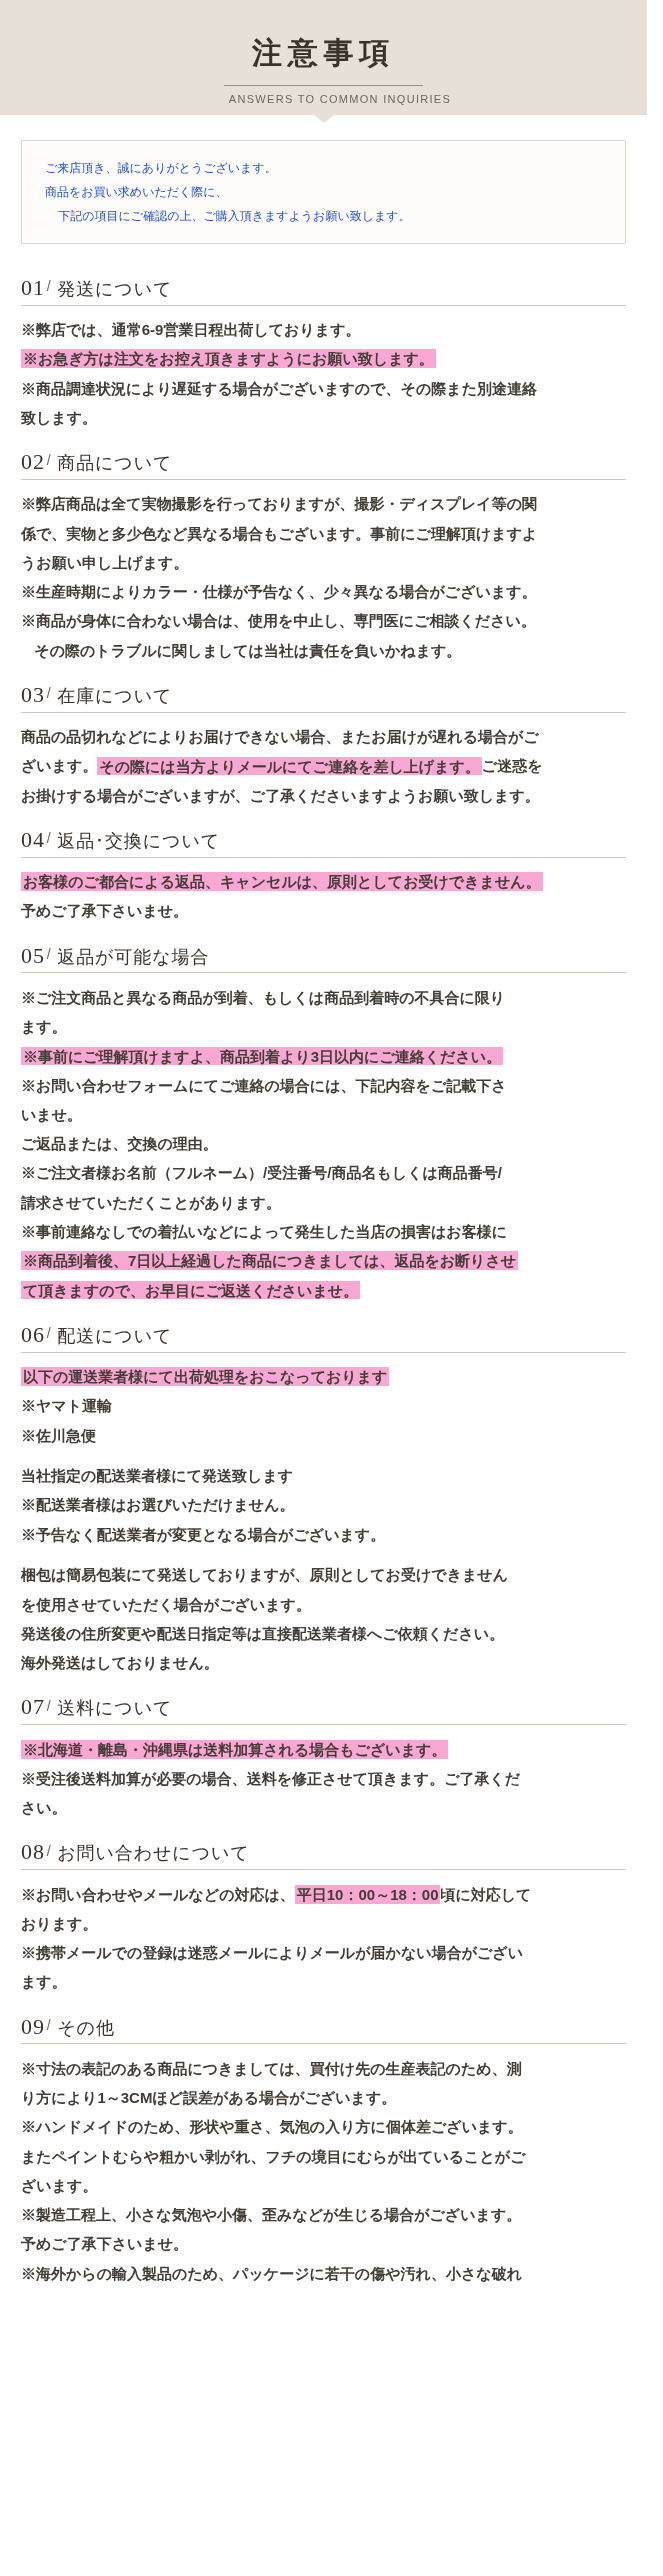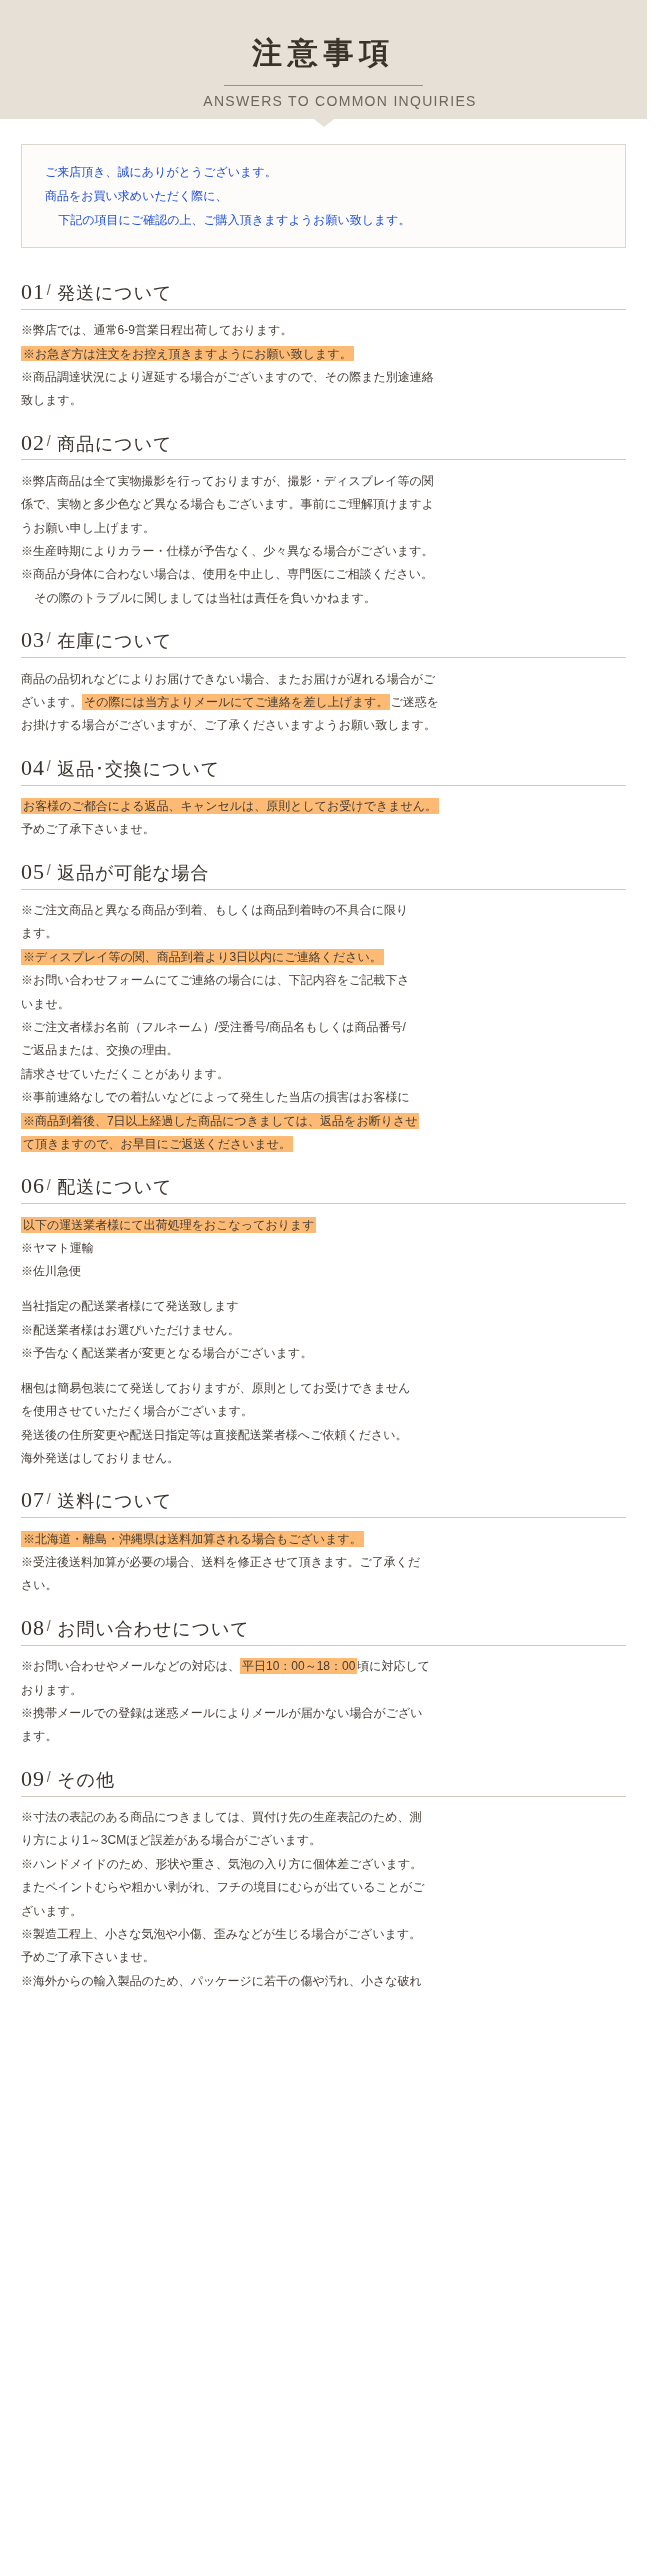--- a/index.html
+++ b/index.html
@@ -36,21 +36,21 @@
     padding-top: 7.6px;
   }
   .header-rule {
     width: 199px;
     height: 0.9px;
     background: #8d8madd;
     background: #9a9287;
     margin: 11.4px auto 7.6px auto;
   }
   .header-sub {
-    font-size: 14px;
+    font-size: 11px;
     letter-spacing: 1.3px;
     color: #6d665c;
     padding-bottom: 10px;
     margin-left: 33px;
   }
   .header-arrow {
     width: 0;
     height: 0;
     border-left: 10.4px solid transparent;
     border-right: 10.4px solid transparent;
@@ -103,28 +103,29 @@
     position: relative;
     top: -3.8px;
   }
   .sec-title {
     font-size: 18px;
     font-family: "Liberation Serif", serif;
     color: #3a332c;
     letter-spacing: 0.9px;
   }
   .lines {
-    font-size: 12px;
+    font-size: 15px;
     line-height: 1.95;
     color: #443d35;
+    font-weight: bold;
   }
   .line { display: block; }
   .line.ind { padding-left: 13.3px; }
   .hl {
-    background: #fdba74;
+    background: #f9a8d4;
     padding: 0.9px 1.9px;
     box-decoration-break: clone;
     -webkit-box-decoration-break: clone;
   }
   .gap { display: block; height: 11.4px; }
 </style>
 </head>
 <body>
 
 <div class="page">
@@ -198,25 +199,25 @@
       </div>
       <div class="section">
         <div class="sec-head">
           <span class="sec-num">05</span>
           <span class="sec-slash">/</span>
           <span class="sec-title">返品が可能な場合</span>
         </div>
         <div class="lines">
           <span class="line">※ご注文商品と異なる商品が到着、もしくは商品到着時の不具合に限り</span>
           <span class="line">ます。</span>
-          <span class="line"><span class="hl">※ディスプレイ等の関、商品到着より3日以内にご連絡ください。</span></span>
+          <span class="line"><span class="hl">※事前にご理解頂けますよ、商品到着より3日以内にご連絡ください。</span></span>
           <span class="line">※お問い合わせフォームにてご連絡の場合には、下記内容をご記載下さ</span>
           <span class="line">いませ。</span>
+          <span class="line">ご返品または、交換の理由。</span>
           <span class="line">※ご注文者様お名前（フルネーム）/受注番号/商品名もしくは商品番号/</span>
-          <span class="line">ご返品または、交換の理由。</span>
           <span class="line">請求させていただくことがあります。</span>
           <span class="line">※事前連絡なしでの着払いなどによって発生した当店の損害はお客様に</span>
           <span class="line"><span class="hl">※商品到着後、7日以上経過した商品につきましては、返品をお断りさせ</span></span>
           <span class="line"><span class="hl">て頂きますので、お早目にご返送くださいませ。</span></span>
         </div>
       </div>
       <div class="section">
         <div class="sec-head">
           <span class="sec-num">06</span>
           <span class="sec-slash">/</span>

